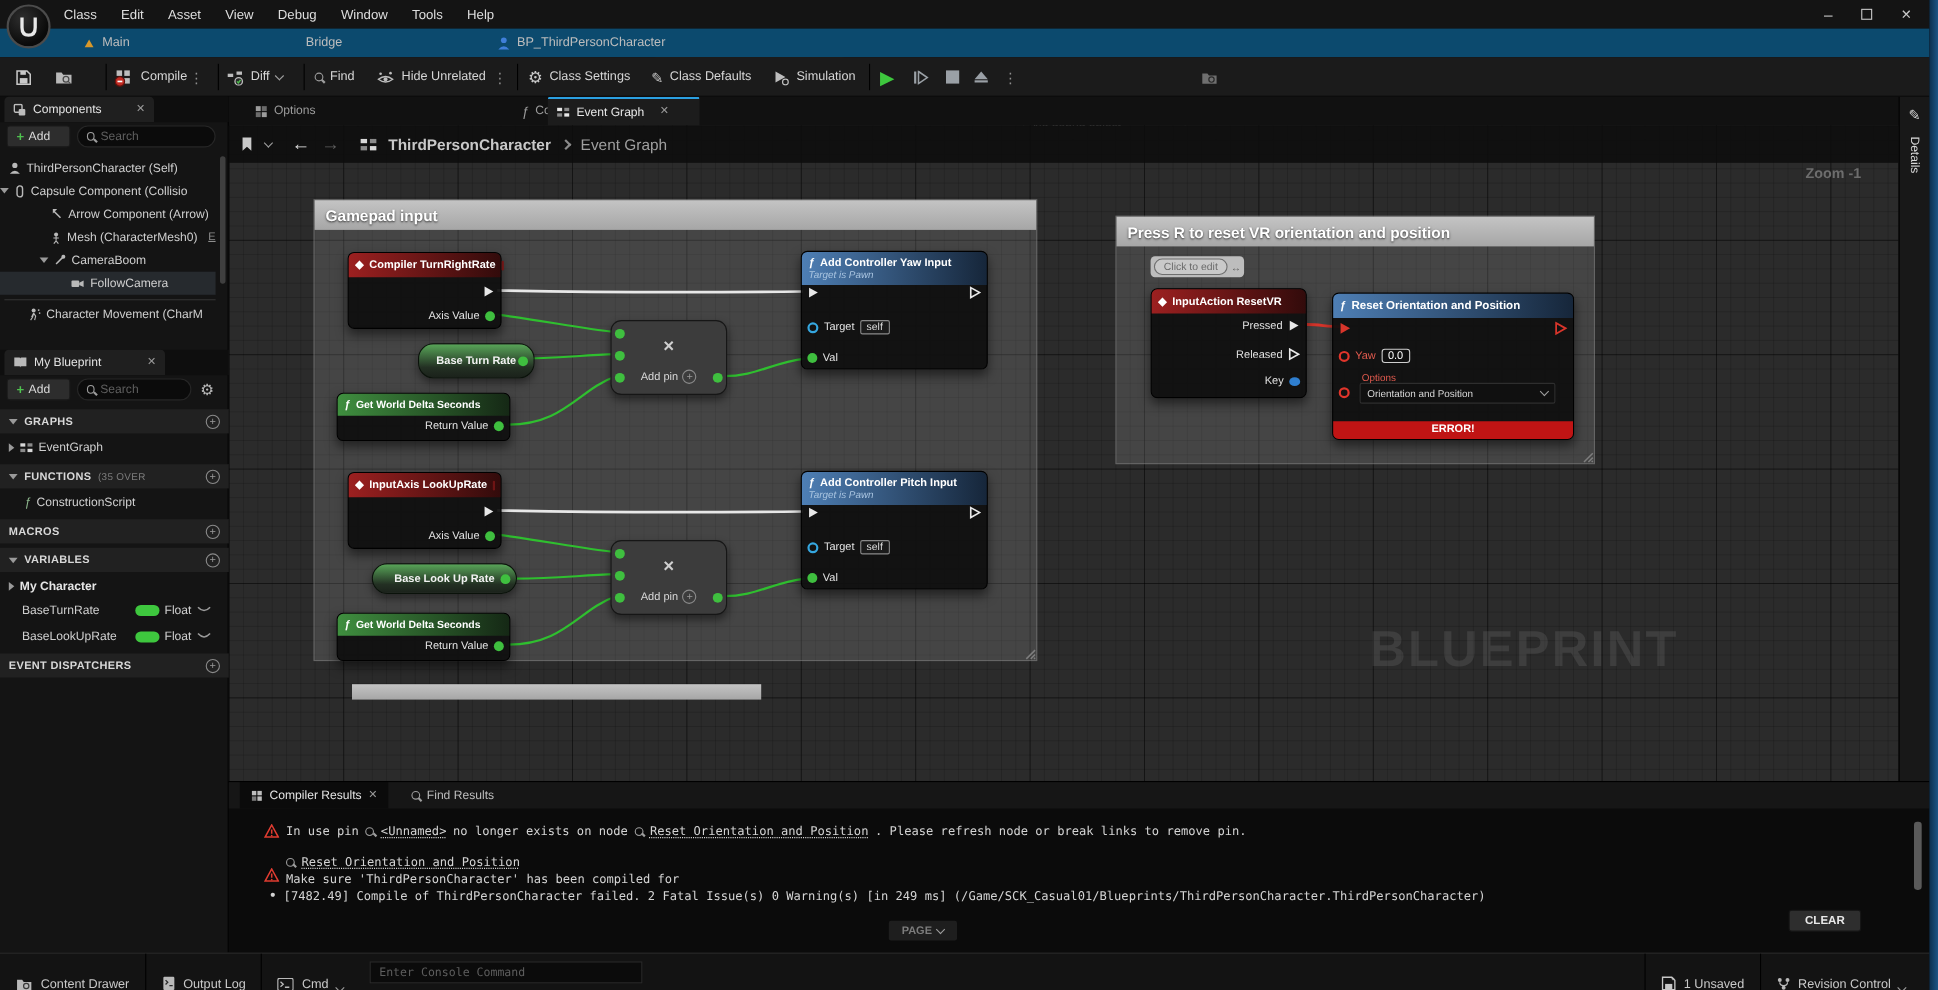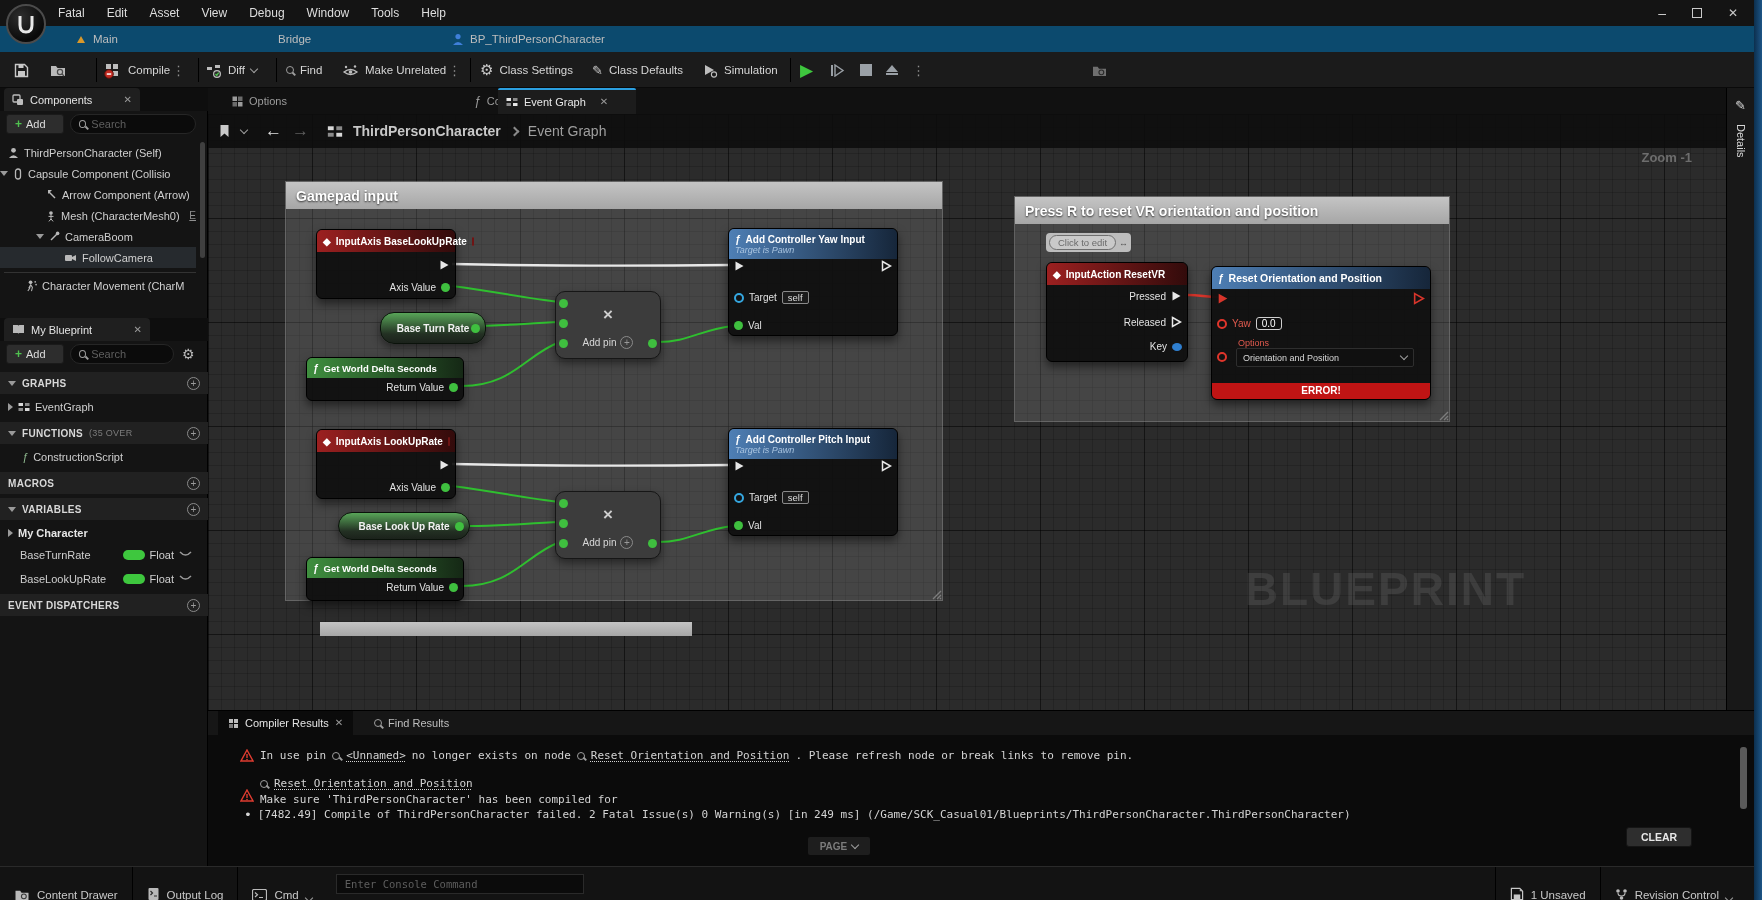--- a/index.html
+++ b/index.html
@@ -131,21 +131,21 @@
   .ssep{width:1px;height:34px;background:#000}
   #console{width:248px;height:20px;background:#0b0b0b;border:1px solid #2a2a2a;margin-left:10px;padding:0 8px;display:flex;align-items:center}
   #console input{background:transparent;border:0;width:100%;font-family:"DejaVu Sans Mono",monospace;font-size:10.5px;color:#9a9a9a}
   #console input::placeholder{color:#5e5e5e}
 </style>
 </head>
 <body>
 
 <div class="abs" id="titlebar">
   <div class="abs row" id="menus">
-    <span class="menu-item">Fatal</span>
+    <span class="menu-item">Class</span>
     <span class="menu-item">Edit</span>
     <span class="menu-item">Asset</span>
     <span class="menu-item">View</span>
     <span class="menu-item">Debug</span>
     <span class="menu-item">Window</span>
     <span class="menu-item">Tools</span>
     <span class="menu-item">Help</span>
   </div>
   <div class="abs row" id="winctl">
     <span style="font-size:14px">–</span>
@@ -235,21 +235,21 @@
     <span class="mag"></span>
     <span>Find</span>
   </div>
   <div class="tbtn abs" style="left:338px">
     <svg width="17" height="13" viewBox="0 0 17 13">
         <circle cx="4" cy="3" r="1.2" fill="#bdbdbd"></circle>
         <circle cx="13" cy="2.5" r="1.2" fill="#bdbdbd"></circle>
         <path d="M2 8 q6.5 -5 13 0 q-6.5 5 -13 0 Z" fill="none" stroke="#bdbdbd" stroke-width="1.3"></path>
         <circle cx="8.5" cy="8" r="1.8" fill="#bdbdbd"></circle>
       </svg>
-    <span>Make Unrelated</span>
+    <span>Hide Unrelated</span>
   </div>
   <div class="tbtn abs" style="left:444px">
       <span class="dots">⋮</span>
     </div>
   <div class="tsep" style="left:462px"></div>
   <div class="tbtn abs" style="left:476px">
     <span style="font-size:15px;color:#c8c8c8">⚙</span>
     <span>Class Settings</span>
   </div>
   <div class="tbtn abs" style="left:588px">
@@ -503,21 +503,21 @@
     <path class="w-data" d="M244 372 C290 378 316 384 352 388"></path>
     <path class="w-data" d="M260 412 C300 412 318 409 352 408"></path>
     <path class="w-data" d="M254 472 C305 472 318 440 352 428"></path>
     <path class="w-data" d="M450 428 C480 428 492 416 524 412"></path>
     <path class="w-err" d="M980 181 C992 181 998 183 1010 183"></path>
   </svg>
 
   <div class="node" style="left:108px;top:115px;width:140px;height:70px">
     <div class="nh nh-red">
       <span style="color:#fff;font-size:10px">◆</span>
-      <span style="font-size:10px">InputAxis BaseLookUpRate</span>
+      <span style="font-size:10px">Compiler TurnRightRate</span>
       <span class="badge-red"></span>
     </div>
     <div class="prow pr-r" style="top:29px">
       <svg width="11" height="12" viewBox="0 0 11 12">
           <path d="M1.5 1.5 L9.5 6 L1.5 10.5 Z" fill="#e8e8e8"></path>
         </svg>
     </div>
     <div class="prow pr-r" style="top:52px">
       <span>Axis Value</span>
         <span class="dot g"></span>

